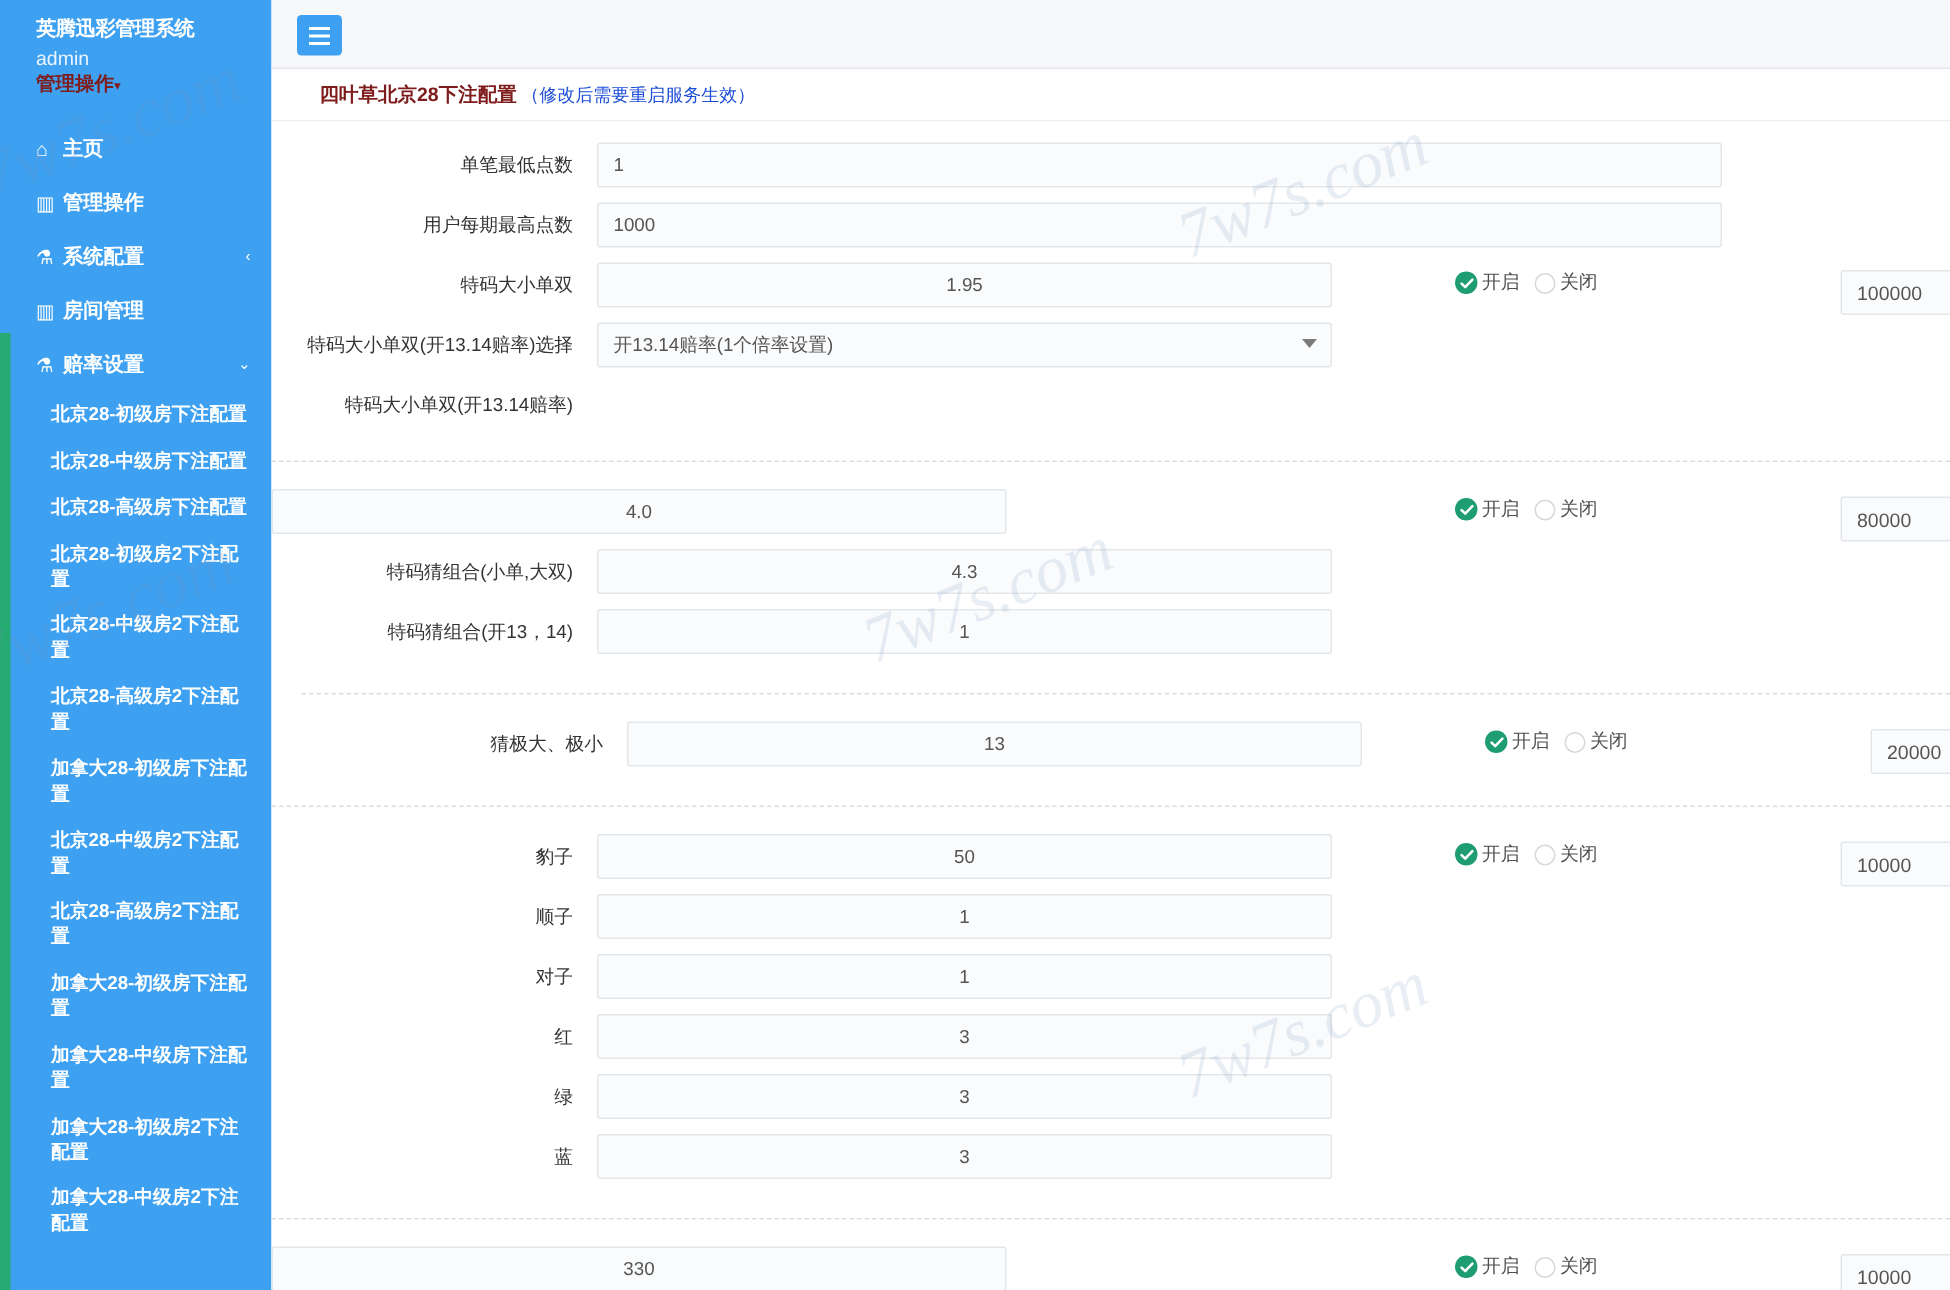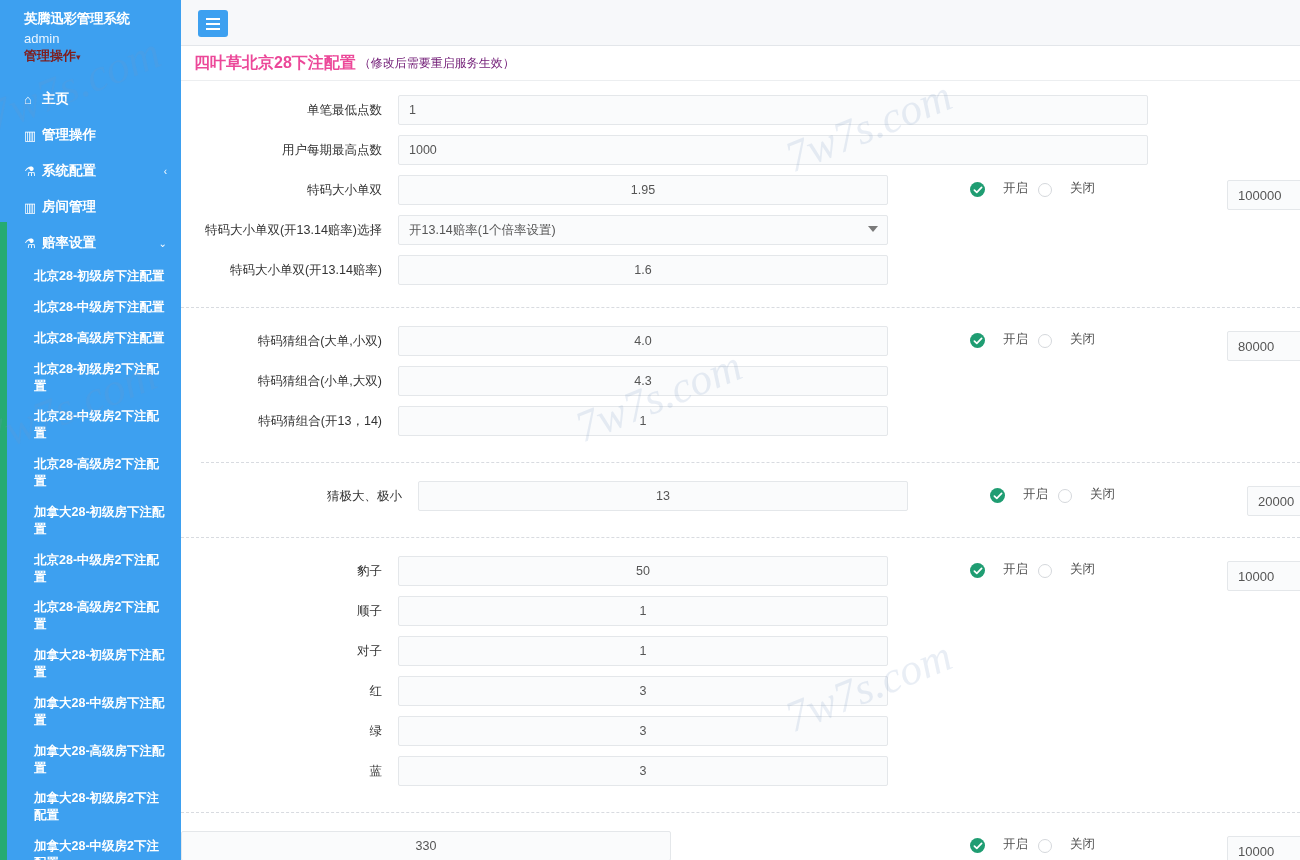--- a/index.html
+++ b/index.html
@@ -99,24 +99,24 @@
   
   #page-header {
     position: absolute; left: 181px; top: 46px;
     width: 1119px; height: 35px;
     background: #ffffff;
     border-bottom: 1px solid #eceef0;
     padding-left: 13px;
     display: flex; align-items: center;
   }
   #page-header .ph-title {
-    font-size: 16px; color: #ec4899; font-weight: bold;
+    font-size: 13px; color: #7f1d1d; font-weight: bold; margin-left: 19px;
   }
   #page-header .ph-sub {
-    font-size: 12px; color: #701a75; margin-left: 3px;
+    font-size: 12px; color: #1d4ed8; margin-left: 3px;
   }
 
   
   #form-area {
     position: absolute; left: 181px; top: 81px;
     width: 1119px; height: 779px;
     background: #ffffff;
     overflow: hidden;
   }
   .section { position: relative; }
@@ -170,21 +170,21 @@
     border-right: 5px solid transparent;
     border-top: 6px solid #7a7a7a;
   }
 
   
   .toggle-group {
     position: absolute; left: 789px; top: 5px;
     display: flex; align-items: center; gap: 10px;
     white-space: nowrap;
   }
-  .radio-wrap { display: flex; align-items: flex-end; gap: 18px; cursor: pointer; }
+  .radio-wrap { display: flex; align-items: center; gap: 3px; cursor: pointer; }
   .radio-on {
     width: 15px; height: 15px; border-radius: 50%;
     background: #1f9d72;
     display: inline-flex; align-items: center; justify-content: center;
   }
   .radio-on svg { display: block; }
   .radio-off {
     width: 14px; height: 14px; border-radius: 50%;
     border: 1px solid #d5d8dc;
     background: #ffffff;
@@ -261,21 +261,20 @@
         <div class="sub-item">北京28-中级房下注配置</div>
         <div class="sub-item">北京28-高级房下注配置</div>
         <div class="sub-item">北京28-初级房2下注配置</div>
         <div class="sub-item">北京28-中级房2下注配置</div>
         <div class="sub-item">北京28-高级房2下注配置</div>
         <div class="sub-item">加拿大28-初级房下注配置</div>
         <div class="sub-item">北京28-中级房2下注配置</div>
         <div class="sub-item">北京28-高级房2下注配置</div>
         <div class="sub-item">加拿大28-初级房下注配置</div>
         <div class="sub-item">加拿大28-中级房下注配置</div>
-        <div class="sub-item">加拿大28-高级房下注配置</div>
         <div class="sub-item">加拿大28-初级房2下注配置</div>
         <div class="sub-item">加拿大28-中级房2下注配置</div>
       </div>
 
     <div class="wm" style="left:-18px; top:58px; font-size:46px;">7w7s.com</div>
     <div class="wm" style="left:-22px; top:380px; font-size:46px;">7w7s.com</div>
   </div>
 
   <div id="topbar">
     <div id="menu-toggle">
@@ -322,26 +321,24 @@
           </div>
           <div class="form-row">
             <div class="f-label">特码大小单双(开13.14赔率)选择</div>
             <div class="f-select">
               <span>开13.14赔率(1个倍率设置)</span>
               <span class="sel-caret"></span>
             </div>
           </div>
           <div class="form-row">
             <div class="f-label">特码大小单双(开13.14赔率)</div>
-            <input class="f-input normal" type="text" readonly="" value="1.6" style="">
           </div>
         </div>
         <div class="section" style="padding-top: 18px; padding-bottom: 16px;">
           <div class="form-row">
-            <div class="f-label">特码猜组合(大单,小双)</div>
             <input class="f-input normal" type="text" readonly="" value="4.0" style="">
             <div class="toggle-group">
               <label class="radio-wrap">
                 <span class="radio-on">
                   <svg width="10" height="10" viewBox="0 0 10 10">
                     <path d="M1.4 5.1 L3.8 7.4 L8.6 2.4" fill="none" stroke="#ffffff" stroke-width="1.7" stroke-linecap="round" stroke-linejoin="round"></path>
                   </svg>
                 </span>
                 <span class="radio-text">开启</span>
               </label>

